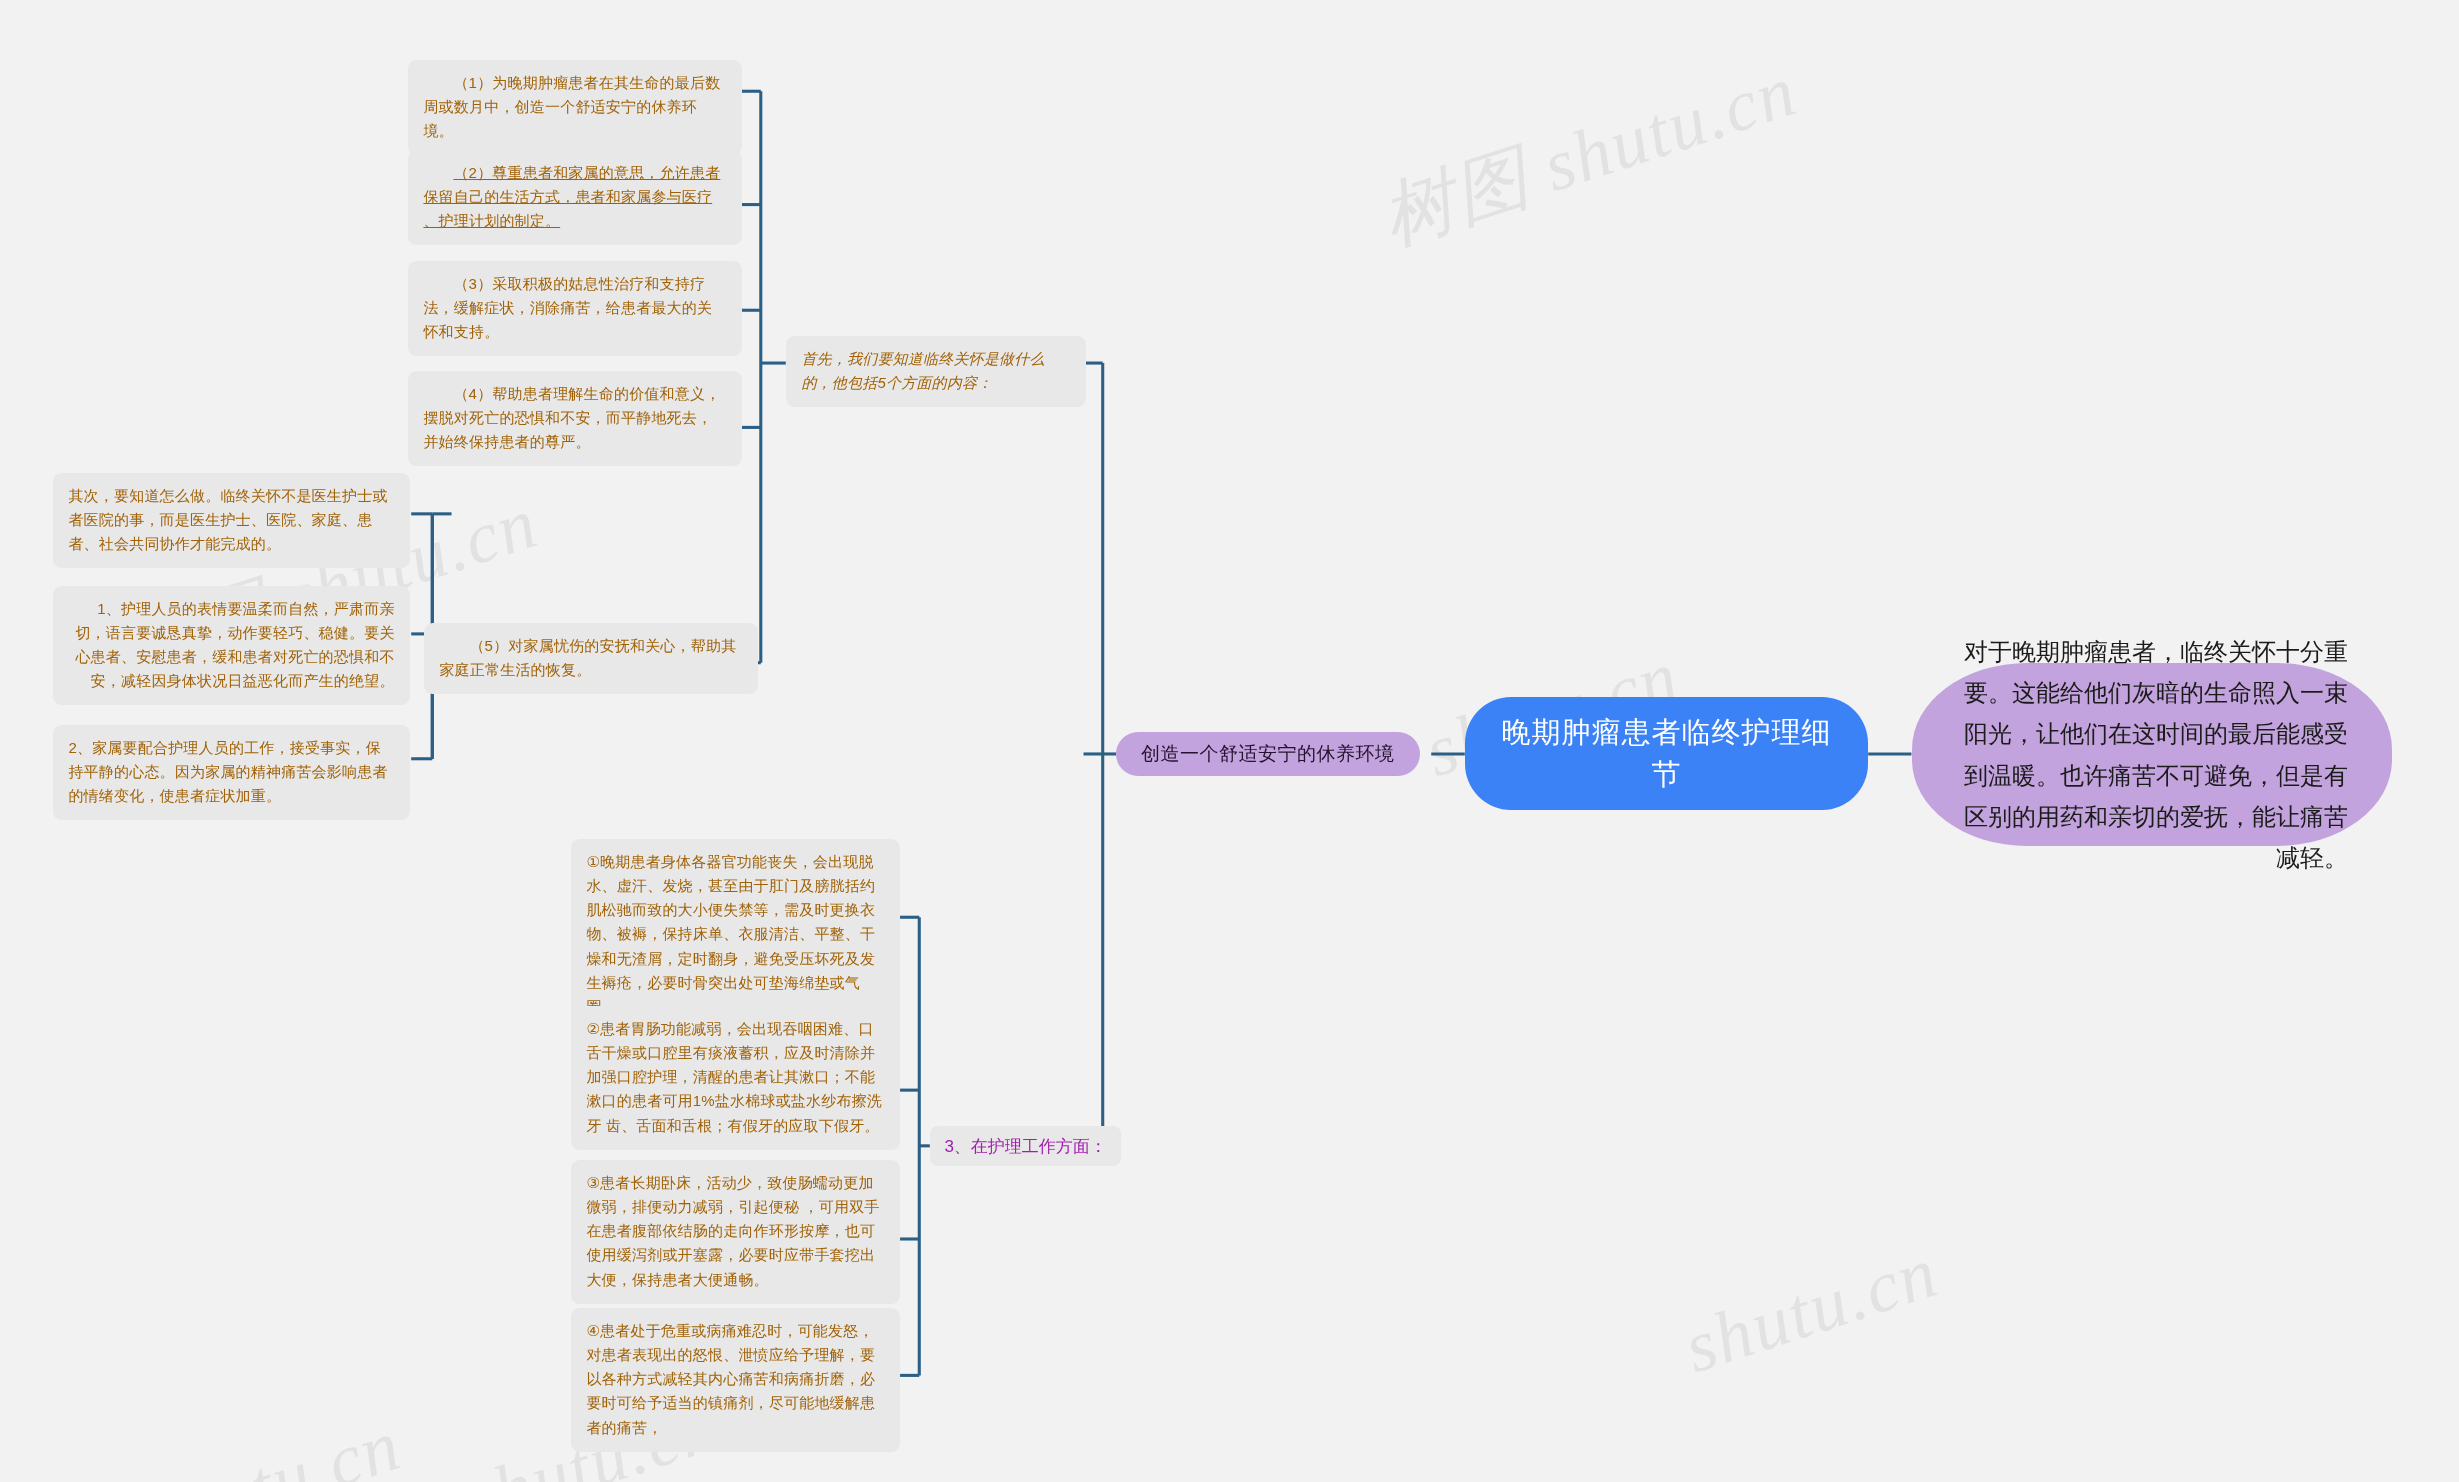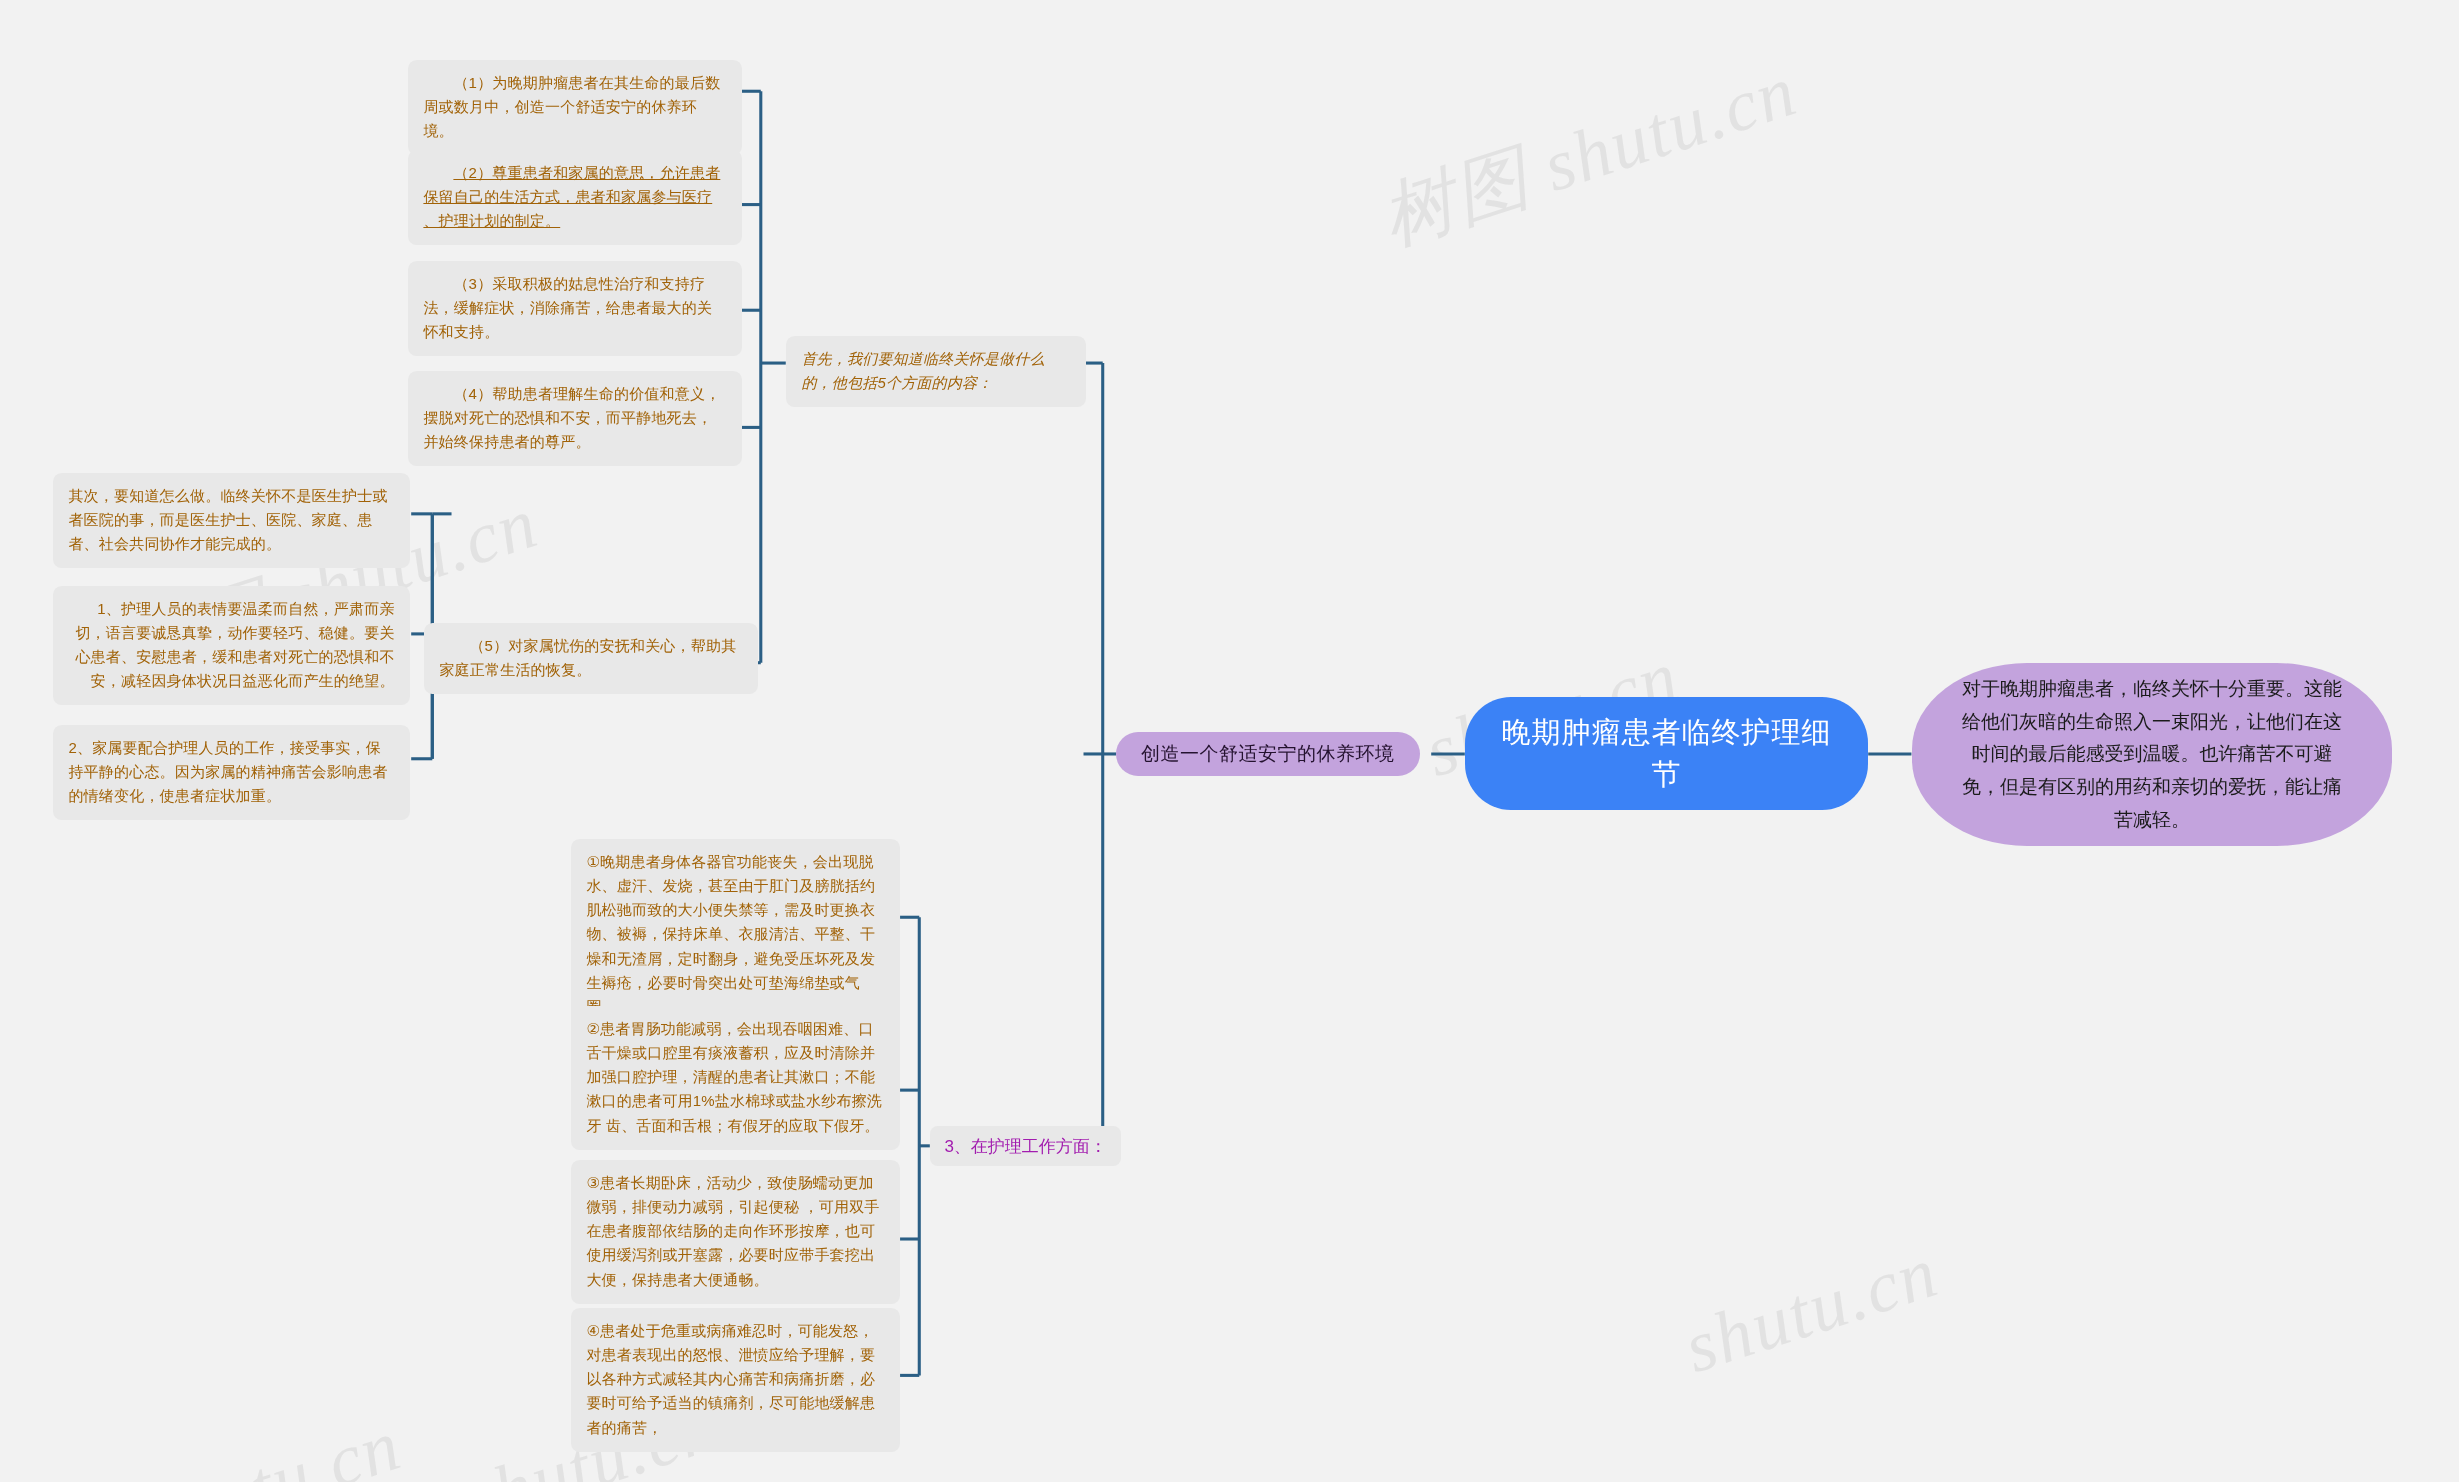--- a/index.html
+++ b/index.html
@@ -81,27 +81,27 @@
     color: #ffffff;
     font-size: 29px;
     line-height: 1.42;
     padding: 0 33px;
     border-radius: 46px;
     letter-spacing: 1px;
   }
   .summary-pill {
     background: #c3a3dd;
     color: #1b1b1b;
-    font-size: 19px;
+    font-size: 24px;
     line-height: 1.72;
     border-radius: 115px / 86px;
     padding: 30px 44px;
     display: flex;
     align-items: center;
-    text-align: center;
+    text-align: right;
   }
   .small-label {
     background: #e8e8e8;
     border-radius: 7.7px;
     font-size: 17px;
     padding: 8.6px 14.4px;
     white-space: nowrap;
     color: #a21caf;
   }
 </style>

